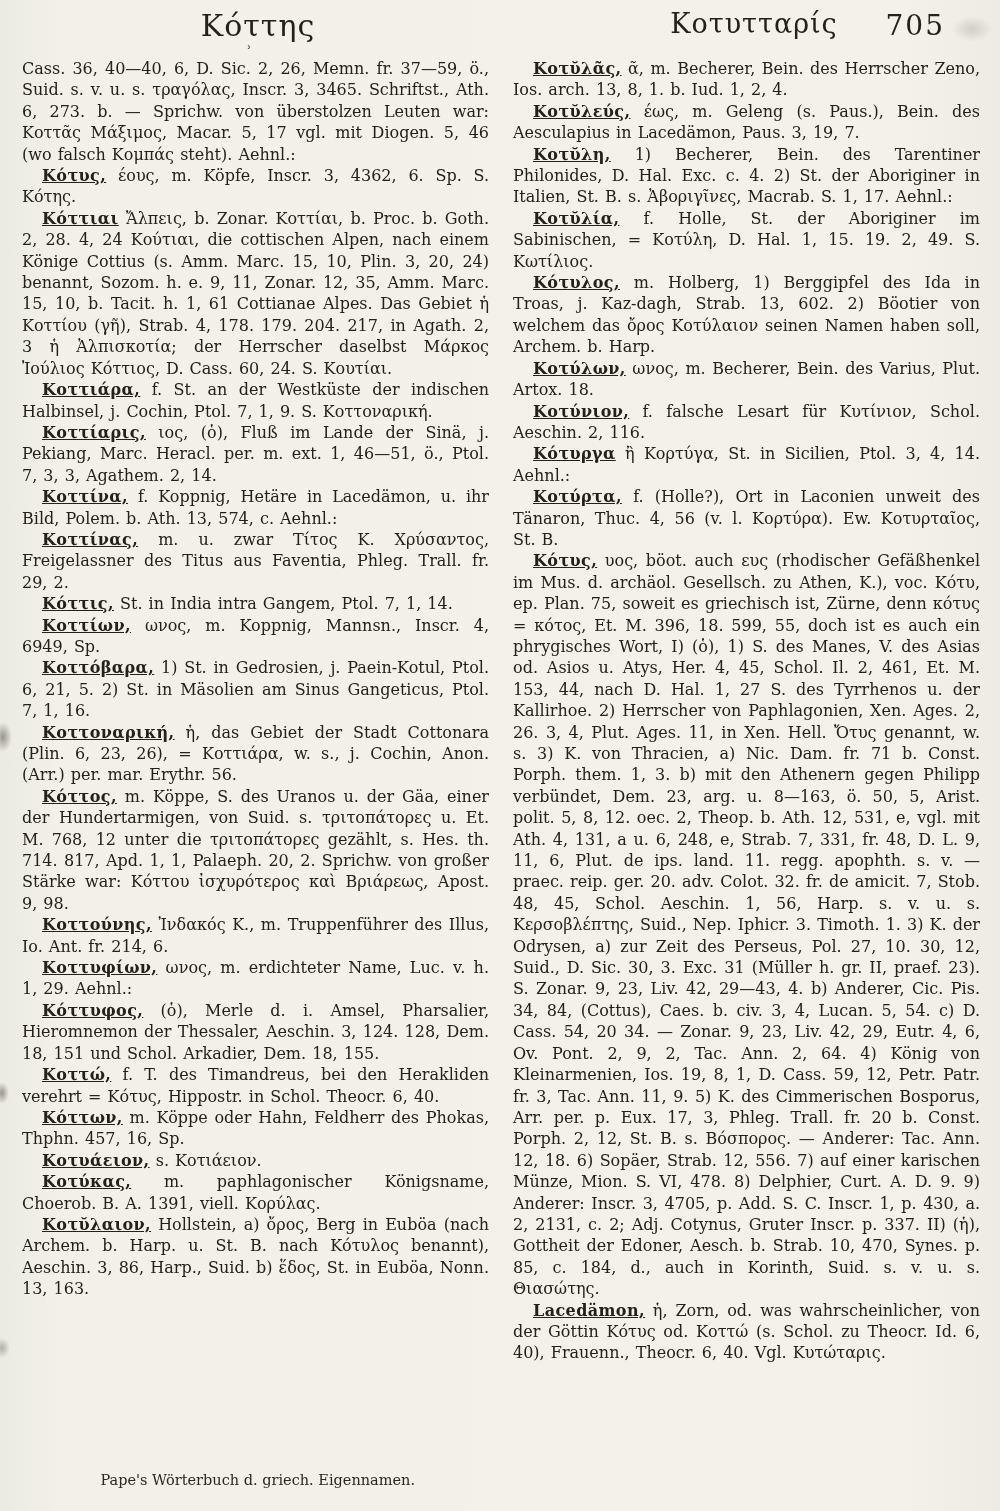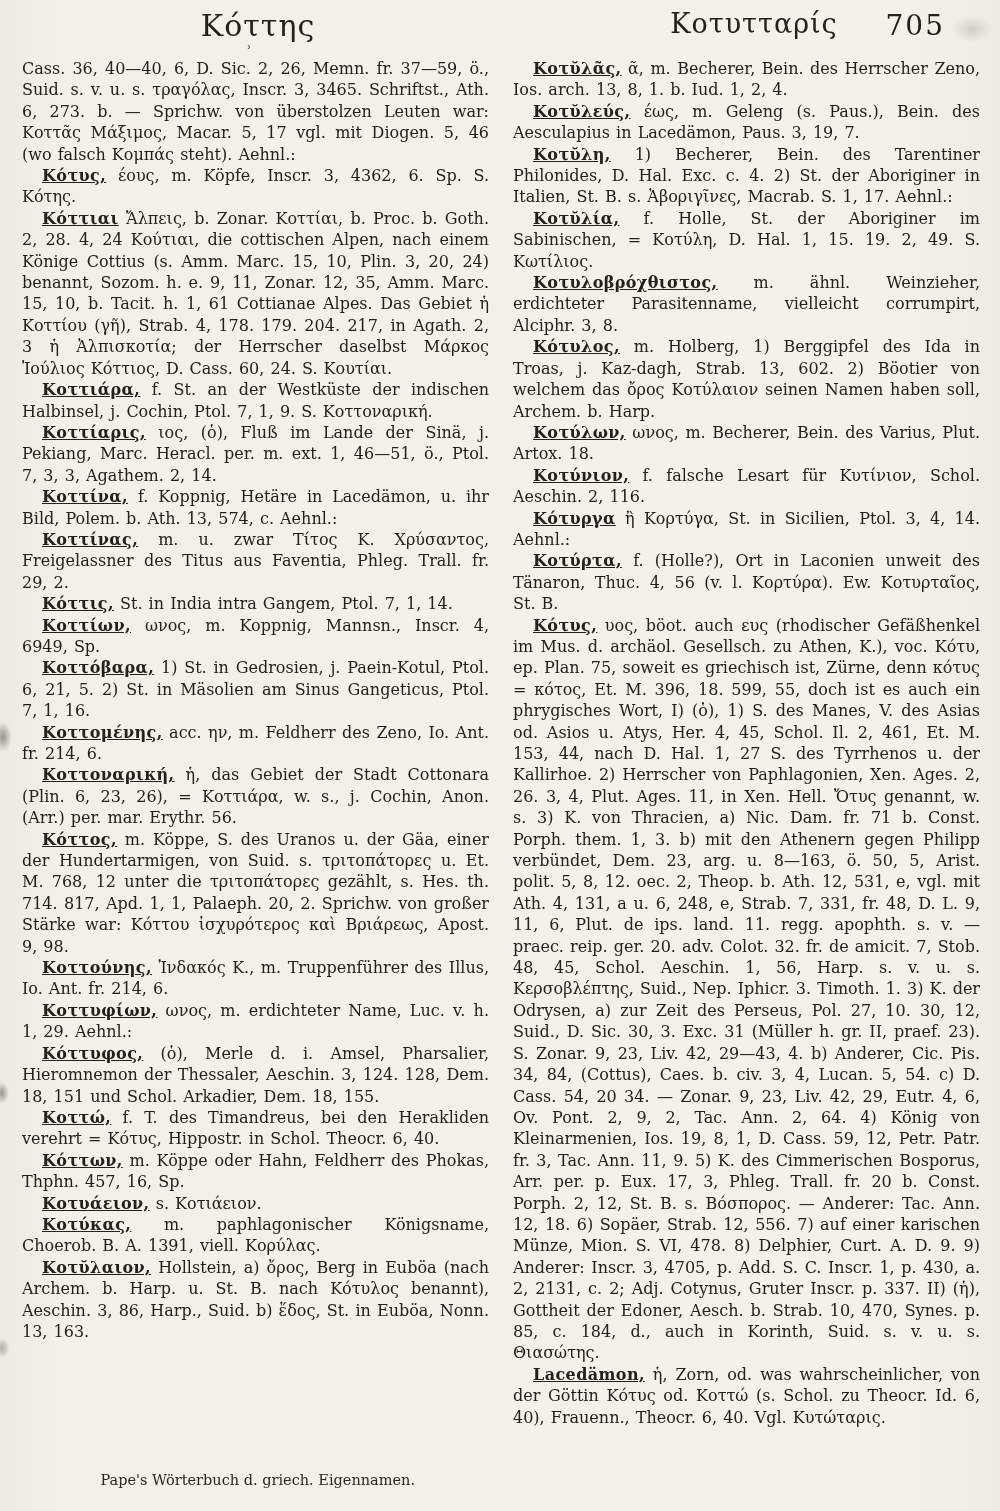--- a/index.html
+++ b/index.html
@@ -74,38 +74,36 @@
         <p class="entry cont">Cass. 36, 40—40, 6, D. Sic. 2, 26, Memn. fr. 37—59, ö., Suid. s. v. u. s. τραγόλας, Inscr. 3, 3465. Schriftst., Ath. 6, 273. b. — Sprichw. von überstolzen Leuten war: Κοττᾶς Μάξιμος, Macar. 5, 17 vgl. mit Diogen. 5, 46 (wo falsch Κομπάς steht). Aehnl.:</p>
         <p class="entry"><b class="headword">Κότυς,</b>&nbsp;έους, m. Köpfe, Inscr. 3, 4362, 6. Sp. S. Κότης.</p>
         <p class="entry"><b class="headword">Κόττιαι</b>&nbsp;Ἄλπεις, b. Zonar. Κοττίαι, b. Proc. b. Goth. 2, 28. 4, 24 Κούτιαι, die cottischen Alpen, nach einem Könige Cottius (s. Amm. Marc. 15, 10, Plin. 3, 20, 24) benannt, Sozom. h. e. 9, 11, Zonar. 12, 35, Amm. Marc. 15, 10, b. Tacit. h. 1, 61 Cottianae Alpes. Das Gebiet ἡ Κοττίου (γῆ), Strab. 4, 178. 179. 204. 217, in Agath. 2, 3 ἡ Ἀλπισκοτία; der Herrscher daselbst Μάρκος Ἰούλιος Κόττιος, D. Cass. 60, 24. S. Κουτίαι.</p>
         <p class="entry"><b class="headword">Κοττιάρα,</b>&nbsp;f. St. an der Westküste der indischen Halbinsel, j. Cochin, Ptol. 7, 1, 9. S. Κοττοναρική.</p>
         <p class="entry"><b class="headword">Κοττίαρις,</b>&nbsp;ιος, (ὁ), Fluß im Lande der Sinä, j. Pekiang, Marc. Heracl. per. m. ext. 1, 46—51, ö., Ptol. 7, 3, 3, Agathem. 2, 14.</p>
         <p class="entry"><b class="headword">Κοττίνα,</b>&nbsp;f. Koppnig, Hetäre in Lacedämon, u. ihr Bild, Polem. b. Ath. 13, 574, c. Aehnl.:</p>
         <p class="entry"><b class="headword">Κοττίνας,</b>&nbsp;m. u. zwar Τίτος Κ. Χρύσαντος, Freigelassner des Titus aus Faventia, Phleg. Trall. fr. 29, 2.</p>
         <p class="entry"><b class="headword">Κόττις,</b>&nbsp;St. in India intra Gangem, Ptol. 7, 1, 14.</p>
         <p class="entry"><b class="headword">Κοττίων,</b>&nbsp;ωνος, m. Koppnig, Mannsn., Inscr. 4, 6949, Sp.</p>
         <p class="entry"><b class="headword">Κοττόβαρα,</b>&nbsp;1) St. in Gedrosien, j. Paein-Kotul, Ptol. 6, 21, 5. 2) St. in Mäsolien am Sinus Gangeticus, Ptol. 7, 1, 16.</p>
-        <p class="entry"><b class="headword">Κοττομένης,</b>&nbsp;acc. ην, m. Feldherr des Zeno, Io. Ant. fr. 214, 6.</p>
         <p class="entry"><b class="headword">Κοττοναρική,</b>&nbsp;ἡ, das Gebiet der Stadt Cottonara (Plin. 6, 23, 26), = Κοττιάρα, w. s., j. Cochin, Anon. (Arr.) per. mar. Erythr. 56.</p>
         <p class="entry"><b class="headword">Κόττος,</b>&nbsp;m. Köppe, S. des Uranos u. der Gäa, einer der Hundertarmigen, von Suid. s. τριτοπάτορες u. Et. M. 768, 12 unter die τριτοπάτορες gezählt, s. Hes. th. 714. 817, Apd. 1, 1, Palaeph. 20, 2. Sprichw. von großer Stärke war: Κόττου ἰσχυρότερος καὶ Βριάρεως, Apost. 9, 98.</p>
         <p class="entry"><b class="headword">Κοττούνης,</b>&nbsp;Ἰνδακός Κ., m. Truppenführer des Illus, Io. Ant. fr. 214, 6.</p>
         <p class="entry"><b class="headword">Κοττυφίων,</b>&nbsp;ωνος, m. erdichteter Name, Luc. v. h. 1, 29. Aehnl.:</p>
         <p class="entry"><b class="headword">Κόττυφος,</b>&nbsp;(ὁ), Merle d. i. Amsel, Pharsalier, Hieromnemon der Thessaler, Aeschin. 3, 124. 128, Dem. 18, 151 und Schol. Arkadier, Dem. 18, 155.</p>
         <p class="entry"><b class="headword">Κοττώ,</b>&nbsp;f. T. des Timandreus, bei den Herakliden verehrt = Κότυς, Hippostr. in Schol. Theocr. 6, 40.</p>
         <p class="entry"><b class="headword">Κόττων,</b>&nbsp;m. Köppe oder Hahn, Feldherr des Phokas, Thphn. 457, 16, Sp.</p>
         <p class="entry"><b class="headword">Κοτυάειον,</b>&nbsp;s. Κοτιάειον.</p>
         <p class="entry"><b class="headword">Κοτύκας,</b>&nbsp;m. paphlagonischer Königsname, Choerob. B. A. 1391, viell. Κορύλας.</p>
         <p class="entry"><b class="headword">Κοτῠλαιον,</b>&nbsp;Hollstein, a) ὄρος, Berg in Euböa (nach Archem. b. Harp. u. St. B. nach Κότυλος benannt), Aeschin. 3, 86, Harp., Suid. b) ἕδος, St. in Euböa, Nonn. 13, 163.</p>
       </div>
     <div class="col col-right">
         <p class="entry"><b class="headword">Κοτῠλᾶς,</b>&nbsp;ᾶ, m. Becherer, Bein. des Herrscher Zeno, Ios. arch. 13, 8, 1. b. Iud. 1, 2, 4.</p>
         <p class="entry"><b class="headword">Κοτῠλεύς,</b>&nbsp;έως, m. Geleng (s. Paus.), Bein. des Aesculapius in Lacedämon, Paus. 3, 19, 7.</p>
         <p class="entry"><b class="headword">Κοτῠλη,</b>&nbsp;1) Becherer, Bein. des Tarentiner Philonides, D. Hal. Exc. c. 4. 2) St. der Aboriginer in Italien, St. B. s. Ἀβοριγῖνες, Macrab. S. 1, 17. Aehnl.:</p>
         <p class="entry"><b class="headword">Κοτῠλία,</b>&nbsp;f. Holle, St. der Aboriginer im Sabinischen, = Κοτύλη, D. Hal. 1, 15. 19. 2, 49. S. Κωτίλιος.</p>
-        <p class="entry"><b class="headword">Κοτυλοβρόχθιστος,</b>&nbsp;m. ähnl. Weinzieher, erdichteter Parasitenname, vielleicht corrumpirt, Alciphr. 3, 8.</p>
         <p class="entry"><b class="headword">Κότυλος,</b>&nbsp;m. Holberg, 1) Berggipfel des Ida in Troas, j. Kaz-dagh, Strab. 13, 602. 2) Böotier von welchem das ὄρος Κοτύλαιον seinen Namen haben soll, Archem. b. Harp.</p>
         <p class="entry"><b class="headword">Κοτύλων,</b>&nbsp;ωνος, m. Becherer, Bein. des Varius, Plut. Artox. 18.</p>
         <p class="entry"><b class="headword">Κοτύνιον,</b>&nbsp;f. falsche Lesart für Κυτίνιον, Schol. Aeschin. 2, 116.</p>
         <p class="entry"><b class="headword">Κότυργα</b>&nbsp;ἢ Κορτύγα, St. in Sicilien, Ptol. 3, 4, 14. Aehnl.:</p>
         <p class="entry"><b class="headword">Κοτύρτα,</b>&nbsp;f. (Holle?), Ort in Laconien unweit des Tänaron, Thuc. 4, 56 (v. l. Κορτύρα). Ew. Κοτυρταῖος, St. B.</p>
         <p class="entry"><b class="headword">Κότυς,</b>&nbsp;υος, böot. auch ευς (rhodischer Gefäßhenkel im Mus. d. archäol. Gesellsch. zu Athen, Κ.), voc. Κότυ, ep. Plan. 75, soweit es griechisch ist, Zürne, denn κότυς = κότος, Et. M. 396, 18. 599, 55, doch ist es auch ein phrygisches Wort, I) (ὁ), 1) S. des Manes, V. des Asias od. Asios u. Atys, Her. 4, 45, Schol. Il. 2, 461, Et. M. 153, 44, nach D. Hal. 1, 27 S. des Tyrrhenos u. der Kallirhoe. 2) Herrscher von Paphlagonien, Xen. Ages. 2, 26. 3, 4, Plut. Ages. 11, in Xen. Hell. Ὄτυς genannt, w. s. 3) K. von Thracien, a) Nic. Dam. fr. 71 b. Const. Porph. them. 1, 3. b) mit den Athenern gegen Philipp verbündet, Dem. 23, arg. u. 8—163, ö. 50, 5, Arist. polit. 5, 8, 12. oec. 2, Theop. b. Ath. 12, 531, e, vgl. mit Ath. 4, 131, a u. 6, 248, e, Strab. 7, 331, fr. 48, D. L. 9, 11, 6, Plut. de ips. land. 11. regg. apophth. s. v. — praec. reip. ger. 20. adv. Colot. 32. fr. de amicit. 7, Stob. 48, 45, Schol. Aeschin. 1, 56, Harp. s. v. u. s. Κερσοβλέπτης, Suid., Nep. Iphicr. 3. Timoth. 1. 3) K. der Odrysen, a) zur Zeit des Perseus, Pol. 27, 10. 30, 12, Suid., D. Sic. 30, 3. Exc. 31 (Müller h. gr. II, praef. 23). S. Zonar. 9, 23, Liv. 42, 29—43, 4. b) Anderer, Cic. Pis. 34, 84, (Cottus), Caes. b. civ. 3, 4, Lucan. 5, 54. c) D. Cass. 54, 20 34. — Zonar. 9, 23, Liv. 42, 29, Eutr. 4, 6, Ov. Pont. 2, 9, 2, Tac. Ann. 2, 64. 4) König von Kleinarmenien, Ios. 19, 8, 1, D. Cass. 59, 12, Petr. Patr. fr. 3, Tac. Ann. 11, 9. 5) K. des Cimmerischen Bosporus, Arr. per. p. Eux. 17, 3, Phleg. Trall. fr. 20 b. Const. Porph. 2, 12, St. B. s. Βόσπορος. — Anderer: Tac. Ann. 12, 18. 6) Sopäer, Strab. 12, 556. 7) auf einer karischen Münze, Mion. S. VI, 478. 8) Delphier, Curt. A. D. 9. 9) Anderer: Inscr. 3, 4705, p. Add. S. C. Inscr. 1, p. 430, a. 2, 2131, c. 2; Adj. Cotynus, Gruter Inscr. p. 337. II) (ἡ), Gottheit der Edoner, Aesch. b. Strab. 10, 470, Synes. p. 85, c. 184, d., auch in Korinth, Suid. s. v. u. s. Θιασώτης.</p>
         <p class="entry"><b class="headword">Lacedämon,</b>&nbsp;ἡ, Zorn, od. was wahrscheinlicher, von der Göttin Κότυς od. Κοττώ (s. Schol. zu Theocr. Id. 6, 40), Frauenn., Theocr. 6, 40. Vgl. Κυτώταρις.</p>
       </div>
   </div>
 

